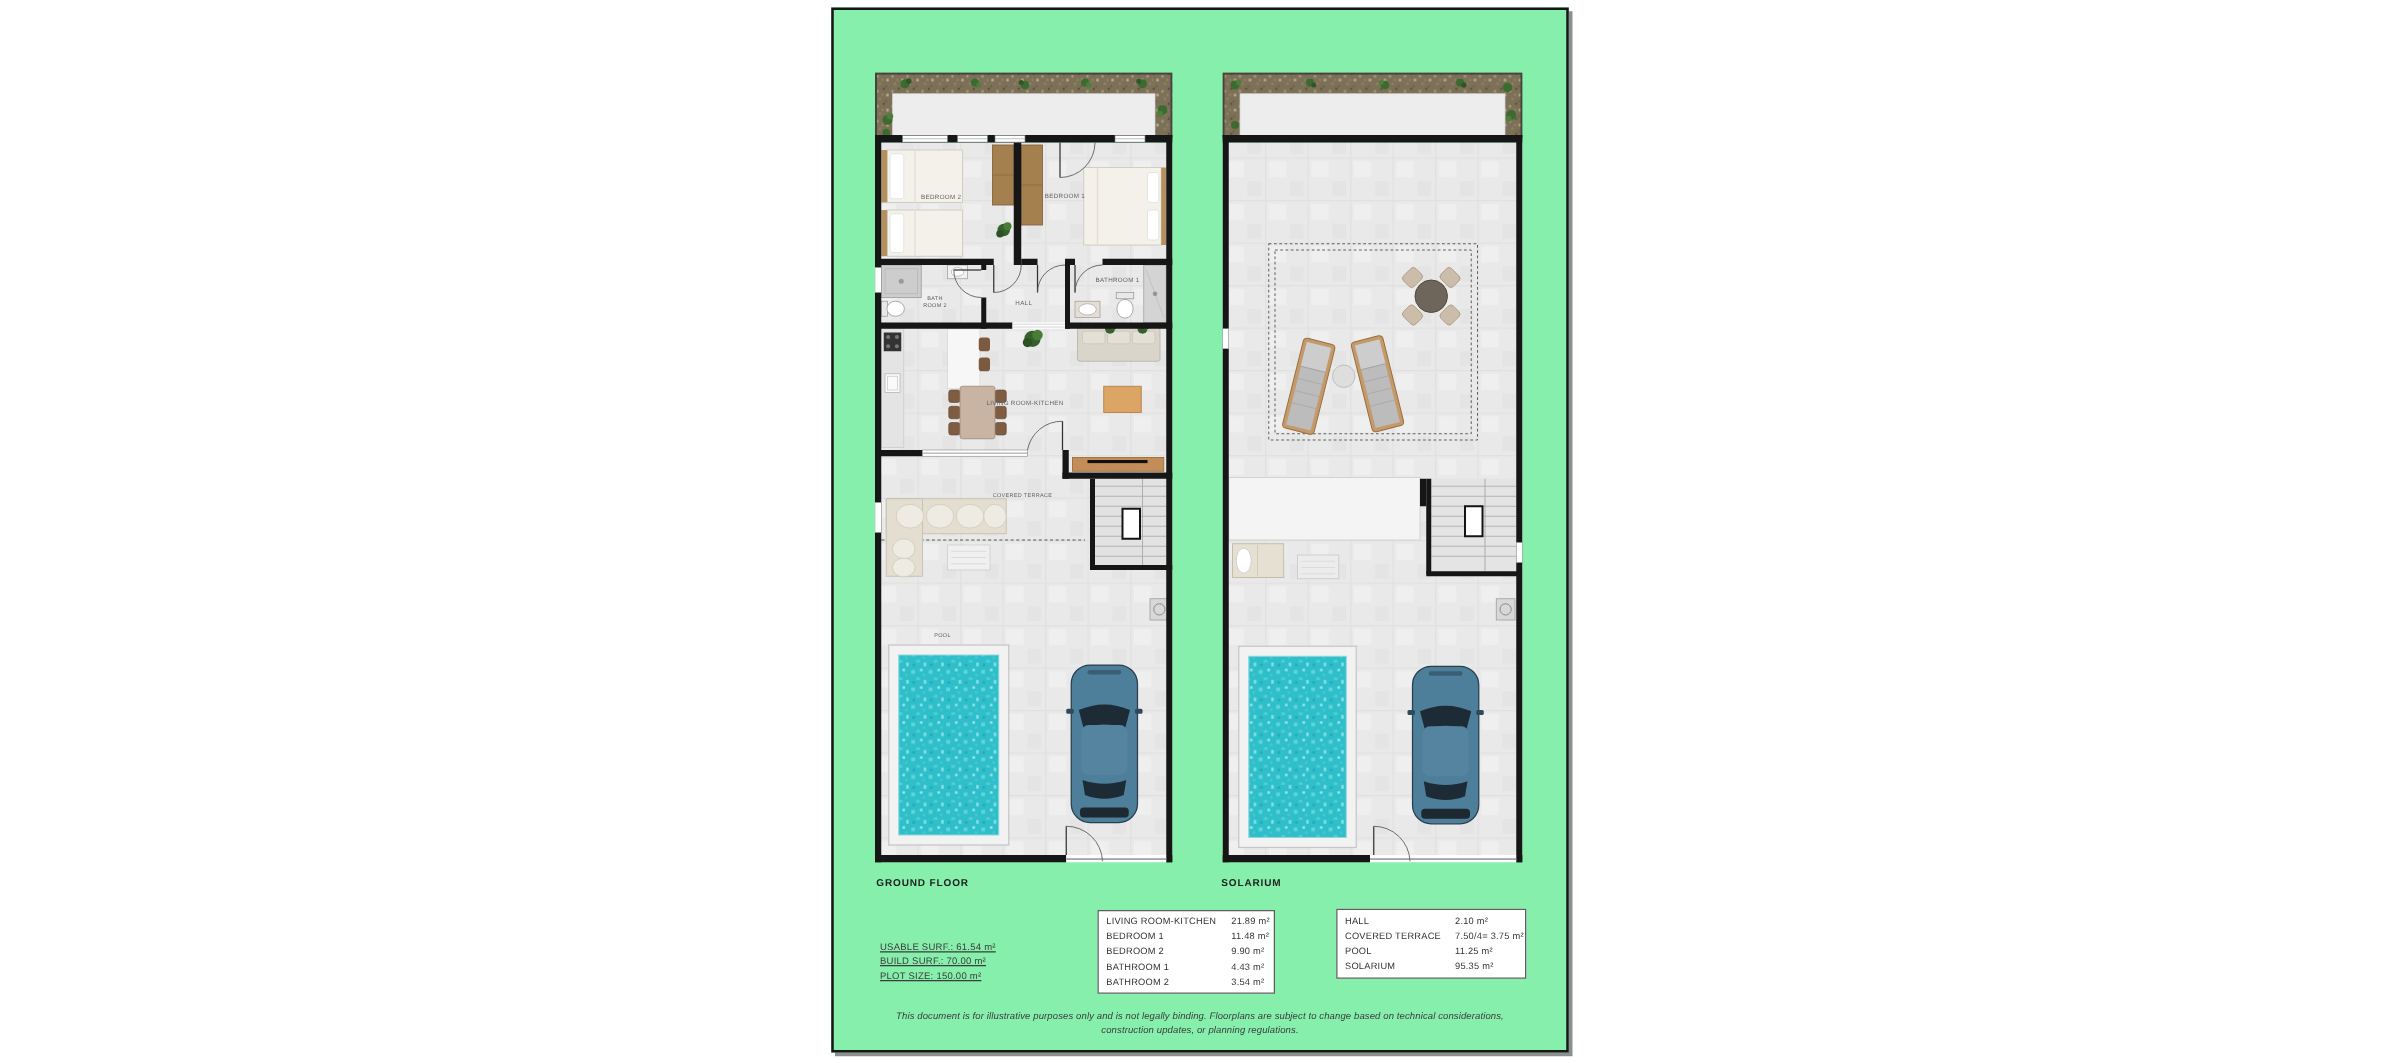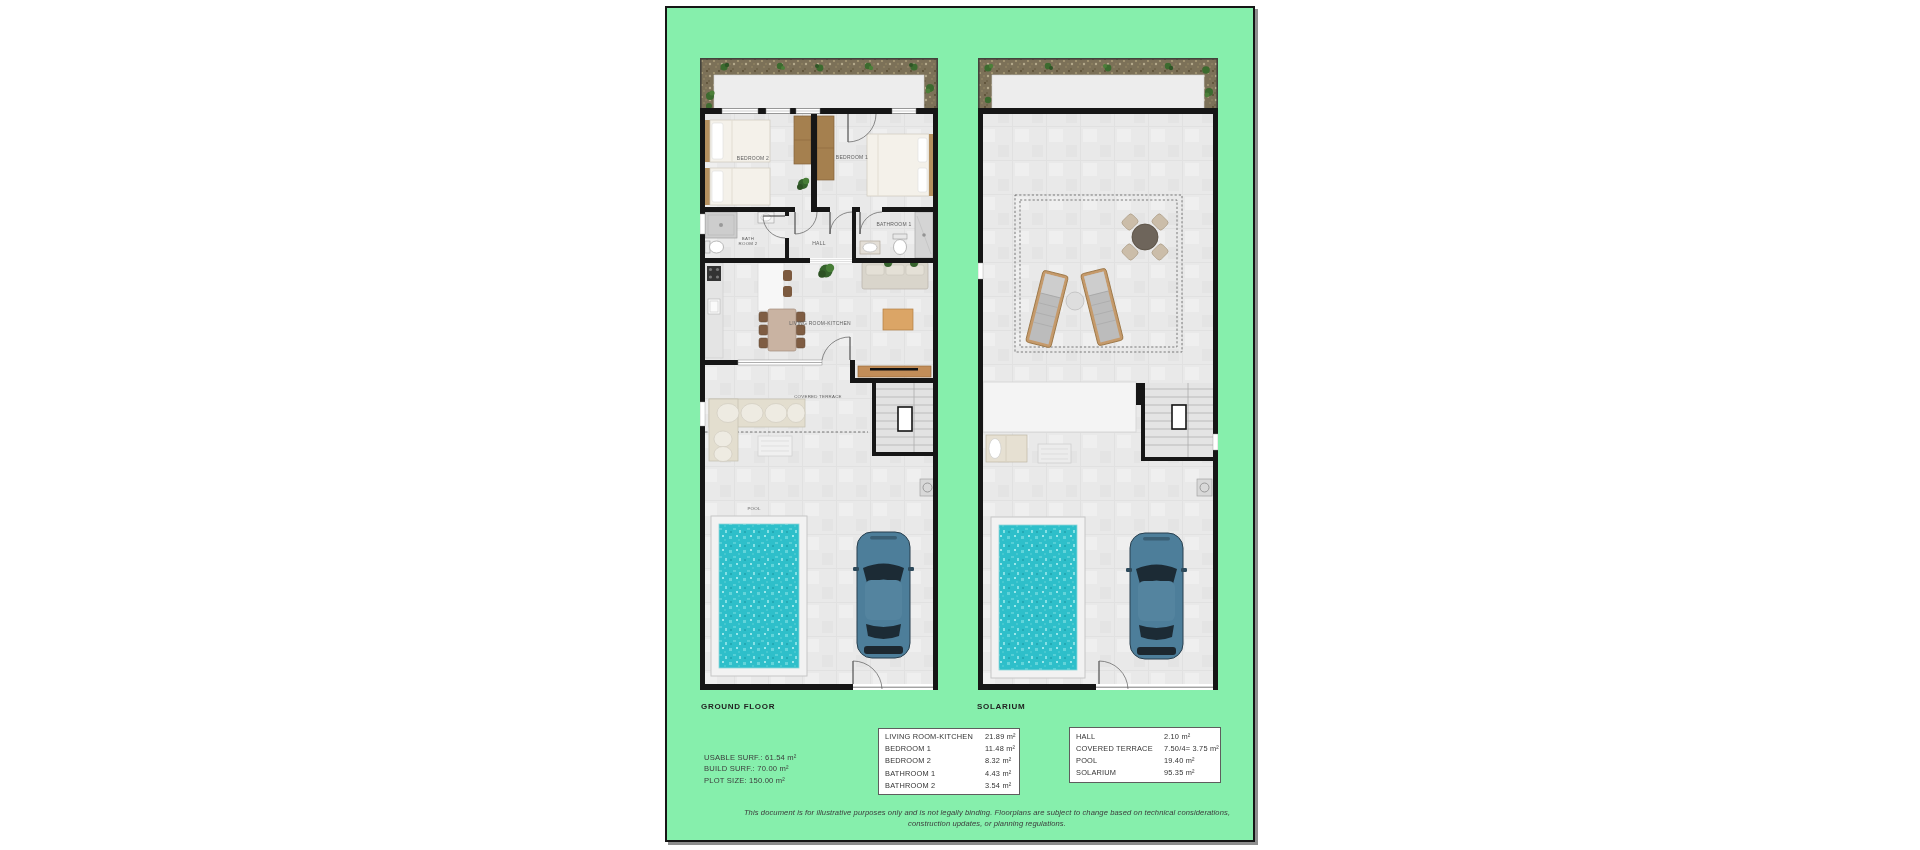--- a/index.html
+++ b/index.html
@@ -436,38 +436,38 @@
       <g fill="none">
         <line x1="121" y1="603" x2="121" y2="626" stroke="#333" stroke-width="1"></line>
         <path d="M121,603 A29,29 0 0 1 150,631" stroke="#5a5a5a" stroke-width="0.7"></path>
       </g>
     </svg>
   </div>
 
   <div class="caption" style="left:34px;top:694px;">GROUND FLOOR</div>
   <div class="caption" style="left:310px;top:694px;">SOLARIUM</div>
 
-  <div class="stats" style="left:37px;top:744px;">
+  <div class="stats" style="left:37px;top:744px;text-decoration:underline;">
     <div>USABLE SURF.: 61.54 m²</div>
     <div>BUILD SURF.: 70.00 m²</div>
     <div>PLOT SIZE: 150.00 m²</div>
   </div>
 
   <div class="area-table t-ground" style="left:211px;top:720px;width:142px;height:67px;">
     <div class="tr">
         <span class="tn">LIVING ROOM-KITCHEN</span>
         <span class="tv">21.89 m²</span>
       </div>
     <div class="tr">
         <span class="tn">BEDROOM 1</span>
         <span class="tv">11.48 m²</span>
       </div>
     <div class="tr">
         <span class="tn">BEDROOM 2</span>
-        <span class="tv">8.32 m²</span>
+        <span class="tv">9.90 m²</span>
       </div>
     <div class="tr">
         <span class="tn">BATHROOM 1</span>
         <span class="tv">4.43 m²</span>
       </div>
     <div class="tr">
         <span class="tn">BATHROOM 2</span>
         <span class="tv">3.54 m²</span>
       </div>
   </div>
@@ -476,26 +476,26 @@
     <div class="tr">
         <span class="tn">HALL</span>
         <span class="tv">2.10 m²</span>
       </div>
     <div class="tr">
         <span class="tn">COVERED TERRACE</span>
         <span class="tv">7.50/4= 3.75 m²</span>
       </div>
     <div class="tr">
         <span class="tn">POOL</span>
-        <span class="tv">19.40 m²</span>
+        <span class="tv">11.25 m²</span>
       </div>
     <div class="tr">
         <span class="tn">SOLARIUM</span>
         <span class="tv">95.35 m²</span>
       </div>
   </div>
 
-  <div class="disclaimer" style="top:799px;margin-left:27px;">
+  <div class="disclaimer" style="top:799px;">
     <div>This document is for illustrative purposes only and is not legally binding. Floorplans are subject to change based on technical considerations,</div>
     <div>construction updates, or planning regulations.</div>
   </div>
 
 </div>
 
 </body></html>

